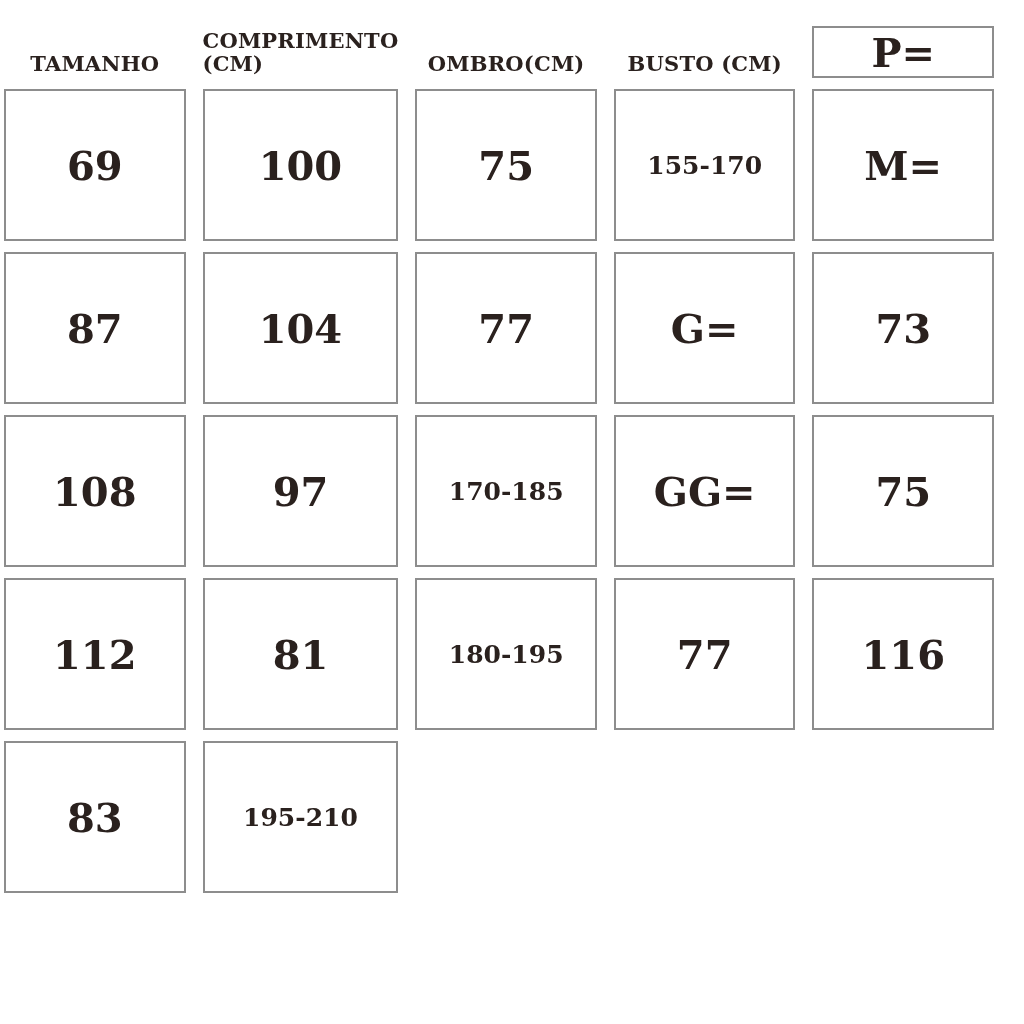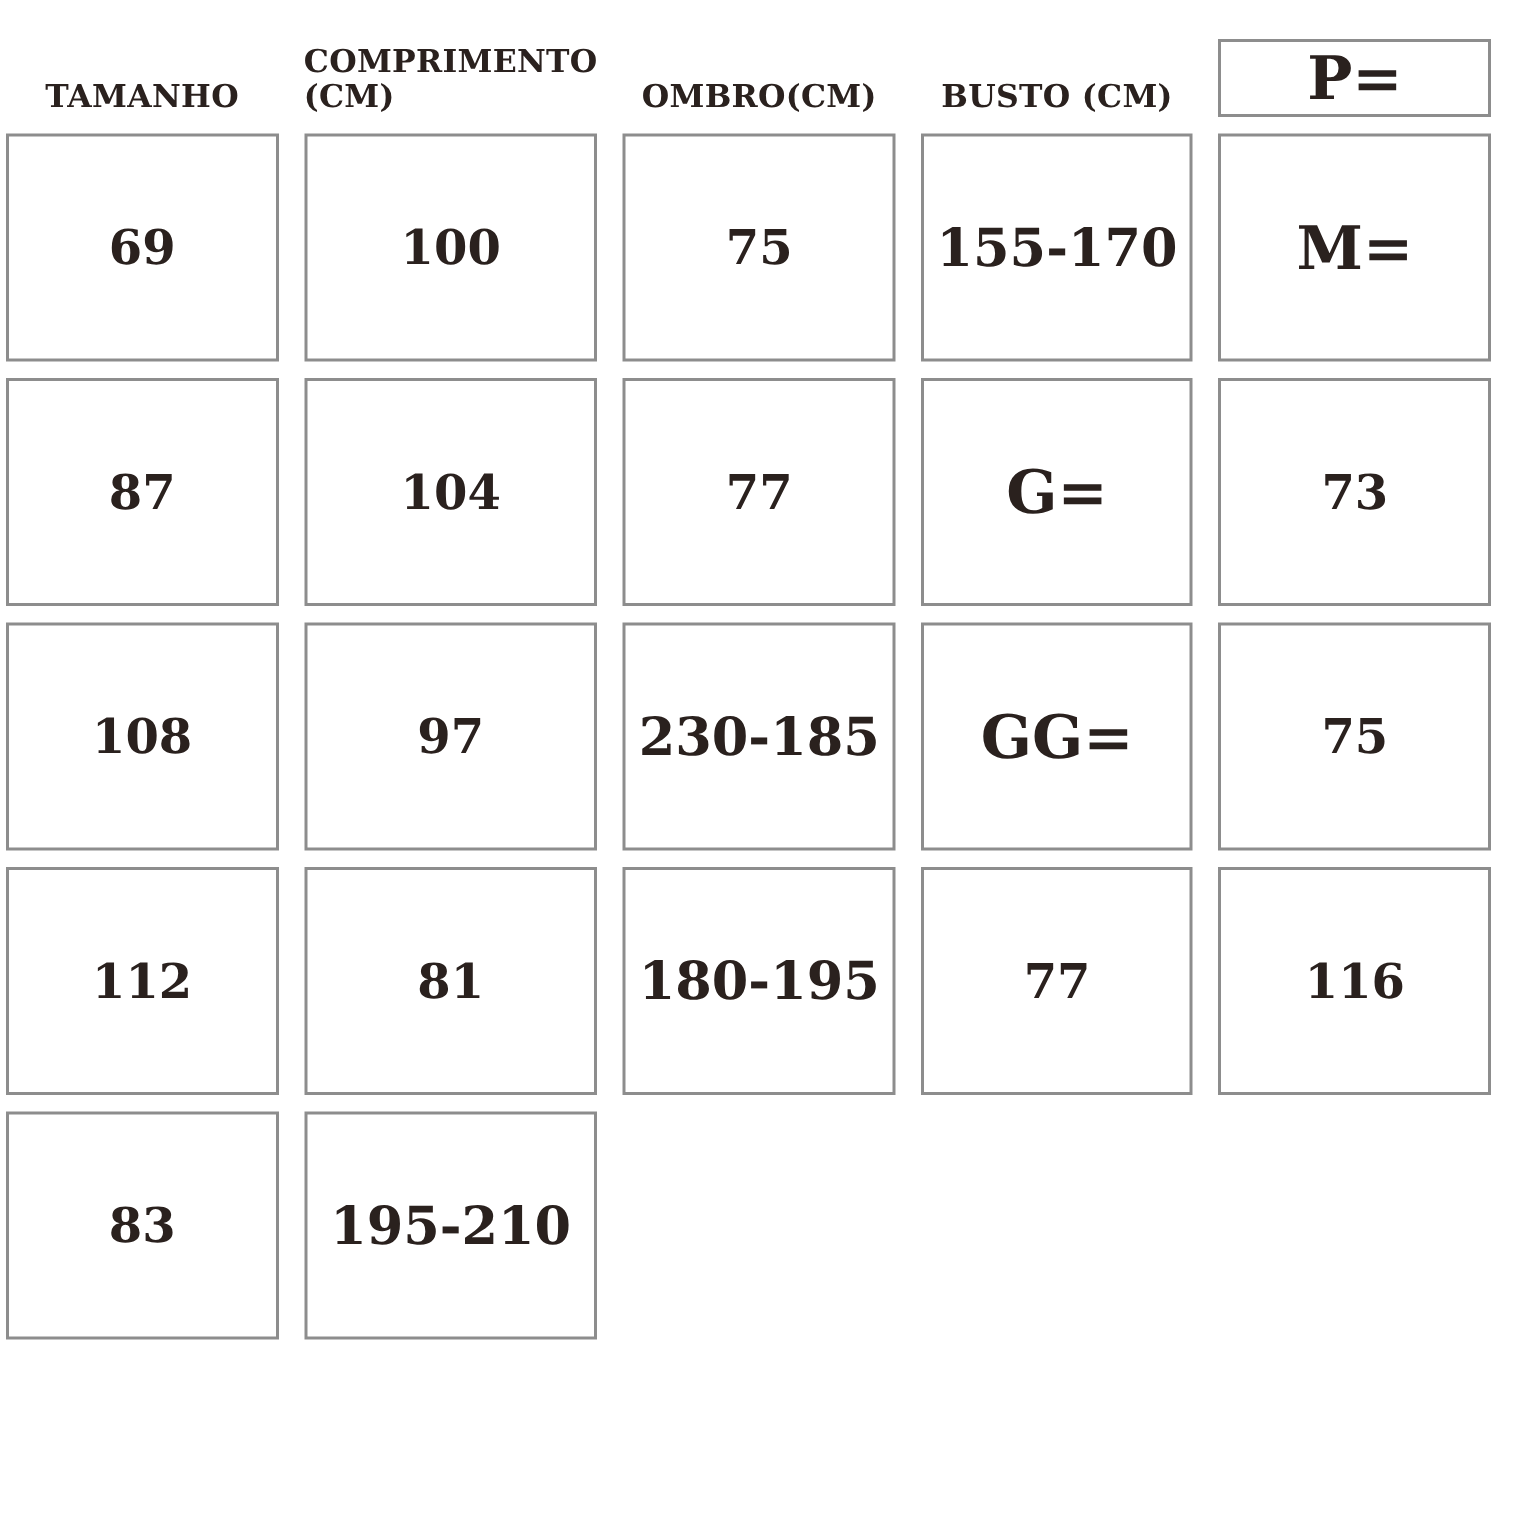--- a/index.html
+++ b/index.html
@@ -39,22 +39,22 @@
   .cell {
     background: #ffffff;
     border: 2px solid #8d8d8d;
     display: flex;
     align-items: center;
     justify-content: center;
     font-weight: bold;
     color: #2a211e;
   }
   .size-cell  { font-size: 40px; }
-  .num-cell   { font-size: 32px; text-align: center; }
-  .range-cell { font-size: 35px; }
+  .num-cell   { font-size: 40px; text-align: center; }
+  .range-cell { font-size: 25px; }
 </style>
 </head>
 <body>
 
 <div class="chart-wrap">
   <div class="grid">
 
     <div class="hdr">TAMANHO</div>
     <div class="hdr">COMPRIMENTO (CM)</div>
     <div class="hdr">OMBRO(CM)</div>
@@ -68,21 +68,21 @@
 
     <div class="cell size-cell">M=</div>
     <div class="cell num-cell">87</div>
     <div class="cell num-cell">104</div>
     <div class="cell num-cell">77</div>
 
     <div class="cell size-cell">G=</div>
     <div class="cell num-cell">73</div>
     <div class="cell num-cell">108</div>
     <div class="cell num-cell">97</div>
-    <div class="cell range-cell">230-185</div>
+    <div class="cell range-cell">170-185</div>
 
     <div class="cell size-cell">GG=</div>
     <div class="cell num-cell">75</div>
     <div class="cell num-cell">112</div>
     <div class="cell num-cell">81</div>
     <div class="cell range-cell">180-195</div>
 
     <div class="cell num-cell">77</div>
     <div class="cell num-cell">116</div>
     <div class="cell num-cell">83</div>

